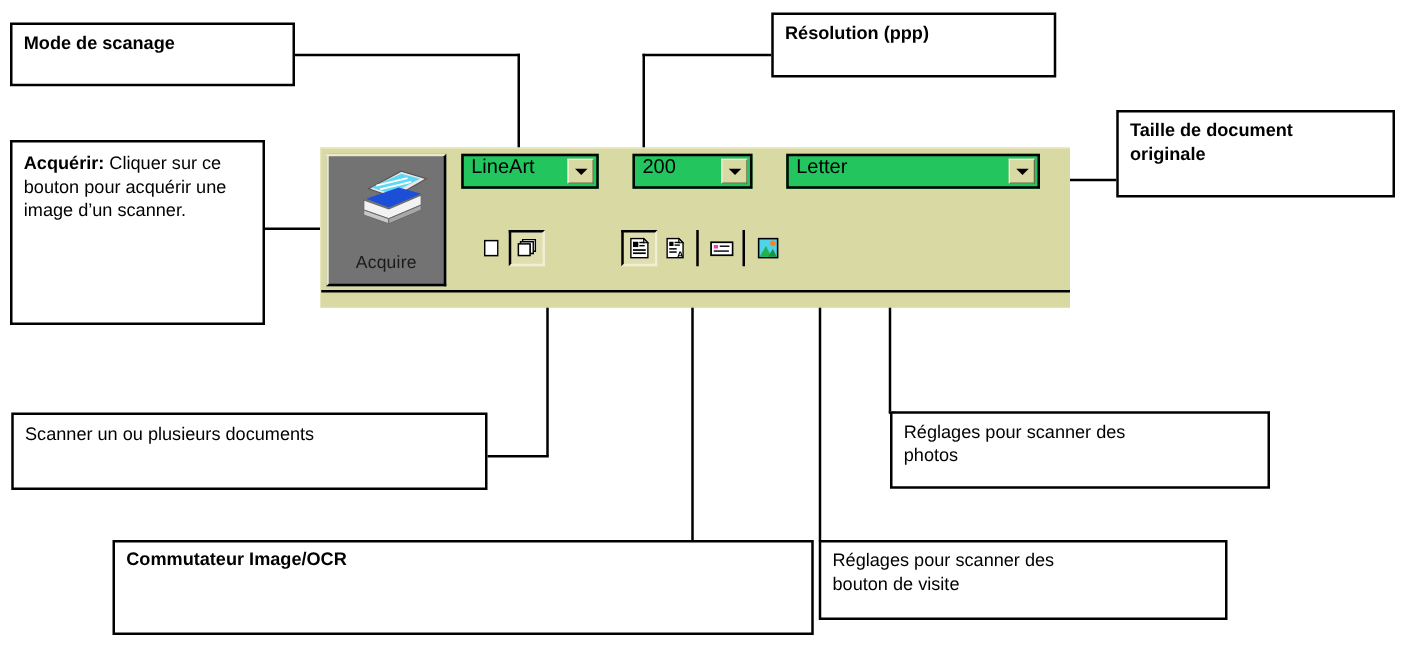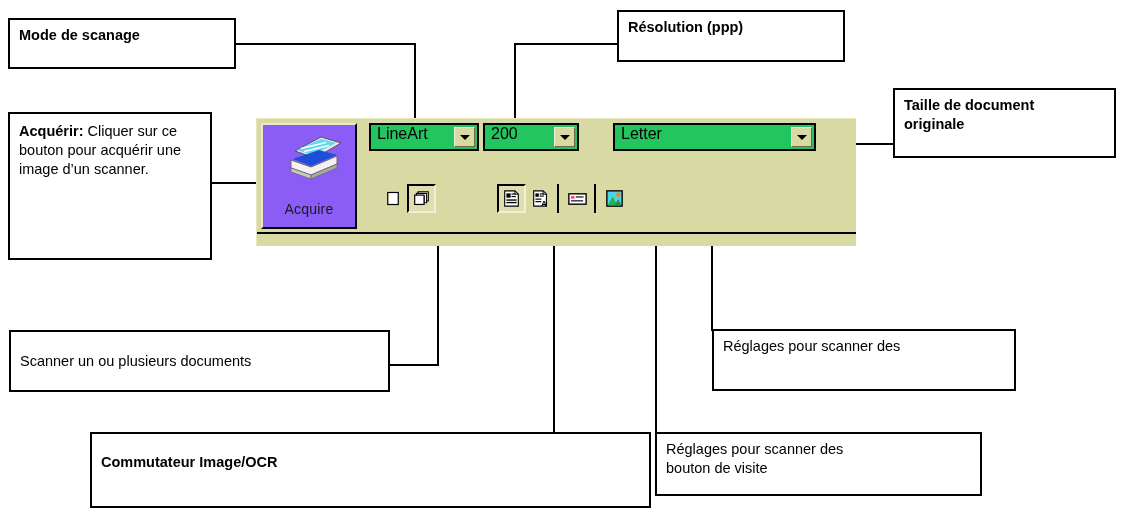--- a/index.html
+++ b/index.html
@@ -42,21 +42,21 @@
     border-left:1px solid #e6e6bf;
   }
   .tb-strip{
     position:absolute;left:0;right:0;bottom:0;height:12px;
     background:#d9d9a3;border-top:2px solid #000000;
   }
 
   
   .acquire{
     position:absolute;left:4px;top:4px;width:96px;height:106px;
-    background:#8b5cf6;
+    background:#737373;
     border-top:2px solid #eaeacb;border-left:2px solid #eaeacb;
     border-right:2px solid #000000;border-bottom:2px solid #000000;
     box-sizing:border-box;
     cursor:pointer;
   }
   .acquire .scan-ico{position:absolute;left:18px;top:8px;width:62px;height:52px;}
   .acquire .lbl{
     position:absolute;left:0;right:0;bottom:10px;text-align:center;
     font-size:14px;color:#1a1a1a;letter-spacing:.2px;
   }
@@ -145,30 +145,31 @@
 
   <div class="callout" style="left:893px;top:88px;width:223px;height:70px;">
     <span class="hd">Taille de document</span>
     <span class="hd">originale</span>
   </div>
 
   <div class="callout" style="left:8px;top:112px;width:204px;height:148px;padding-top:8px;">
     <span class="bold">Acquérir:</span><span> Cliquer sur ce bouton pour acquérir une image d’un scanner.</span>
   </div>
 
-  <div class="callout" style="left:9px;top:330px;width:381px;height:62px;padding-top:20px;">
+  <div class="callout" style="left:9px;top:330px;width:381px;height:62px;padding-top:7px;">
     <span class="bd">Scanner un ou plusieurs documents</span>
   </div>
 
-  <div class="callout" style="left:90px;top:432px;width:561px;height:76px;padding-top:19px;">
+  <div class="callout" style="left:90px;top:432px;width:561px;height:76px;padding-top:5px;">
     <span class="hd">Commutateur Image/OCR</span>
   </div>
 
   <div class="callout" style="left:712px;top:329px;width:304px;height:62px;padding-top:6px;">
     <span class="bd">Réglages pour scanner des</span>
+    <span class="bd">photos</span>
   </div>
 
   <div class="callout" style="left:655px;top:432px;width:327px;height:64px;padding-top:6px;">
     <span class="bd">Réglages pour scanner des</span>
     <span class="bd">bouton de visite</span>
   </div>
 
   <div class="toolbar">
 
     <div class="acquire">
@@ -190,27 +191,27 @@
       <span class="lbl">Acquire</span>
     </div>
 
     <div class="ddrow">
       <div class="dd" style="left:0px;width:110px;">
         <span class="val">LineArt</span>
         <span class="arw">
             <i></i>
           </span>
       </div>
-      <div class="dd" style="left:114px;width:96px;">
+      <div class="dd" style="left:137px;width:96px;">
         <span class="val">200</span>
         <span class="arw">
             <i></i>
           </span>
       </div>
-      <div class="dd" style="left:244px;width:203px;">
+      <div class="dd" style="left:260px;width:203px;">
         <span class="val">Letter</span>
         <span class="arw">
             <i></i>
           </span>
       </div>
     </div>
 
     <div class="btnbar" style="left:121px;top:65px;">
       <div class="grp last">
         <div class="tbtn">

